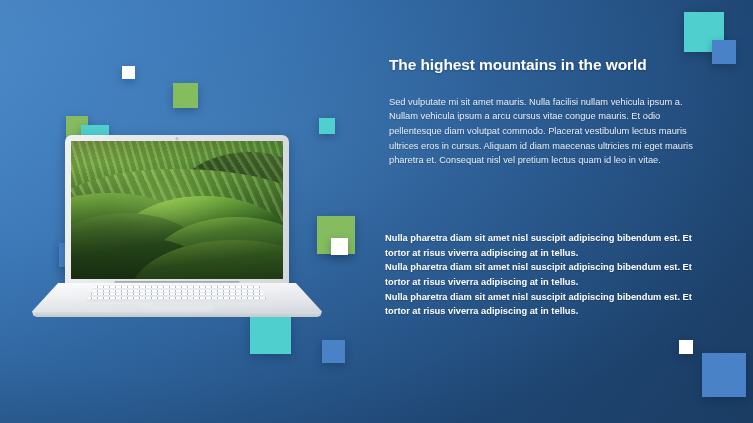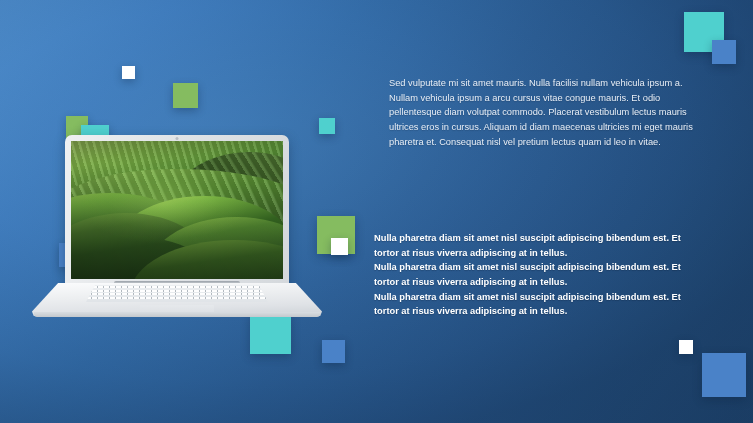--- a/index.html
+++ b/index.html
@@ -205,21 +205,21 @@
   .para-bold {
     margin: 0;
     font-size: 9.3px;
     line-height: 1.58;
     font-weight: bold;
     color: #ffffff;
     text-shadow: 0 1px 1px rgba(10,30,55,0.3);
   }
   #lower-block {
     position: absolute;
-    left: 374px;
+    left: 385px;
     top: 231px;
     width: 310px;
   }
 </style>
 </head>
 <body>
 
 <div id="slide">
 
   <div class="bg-base"></div>
@@ -267,20 +267,21 @@
       <div class="krow" style="top:1px"></div>
       <div class="krow" style="top:4.5px"></div>
       <div class="krow" style="top:8px"></div>
       <div class="krow" style="top:11.5px"></div>
     </div>
     <div class="trackpad"></div>
     <div class="base-front"></div>
   </div>
 
   <div id="textcol">
+    <h1 class="title">The highest mountains in the world</h1>
     <p class="para">Sed vulputate mi sit amet mauris. Nulla facilisi nullam vehicula ipsum a. Nullam vehicula ipsum a arcu cursus vitae congue mauris. Et odio pellentesque diam volutpat commodo. Placerat vestibulum lectus mauris ultrices eros in cursus. Aliquam id diam maecenas ultricies mi eget mauris pharetra et. Consequat nisl vel pretium lectus quam id leo in vitae.</p>
   </div>
 
   <div id="lower-block">
       <p class="para-bold">Nulla pharetra diam sit amet nisl suscipit adipiscing bibendum est. Et tortor at risus viverra adipiscing at in tellus.</p>
       <p class="para-bold">Nulla pharetra diam sit amet nisl suscipit adipiscing bibendum est. Et tortor at risus viverra adipiscing at in tellus.</p>
       <p class="para-bold">Nulla pharetra diam sit amet nisl suscipit adipiscing bibendum est. Et tortor at risus viverra adipiscing at in tellus.</p>
     </div>
 
 </div>

